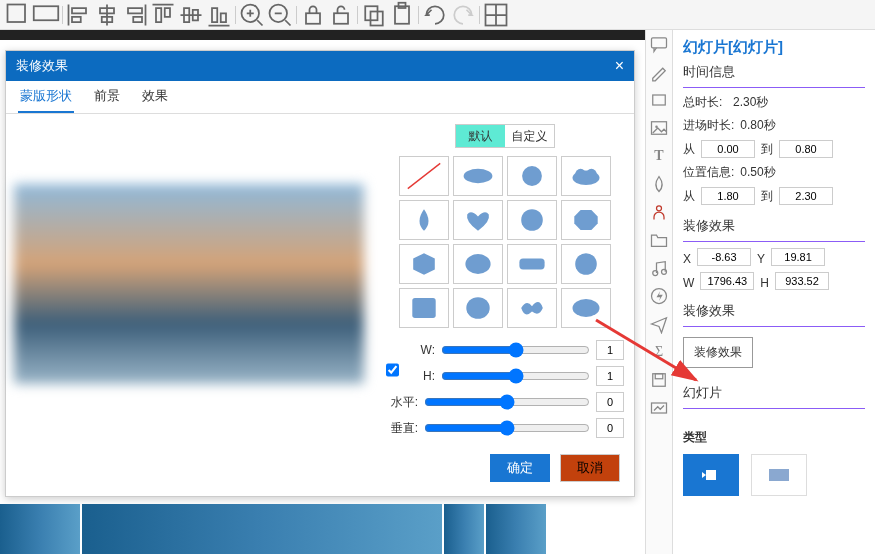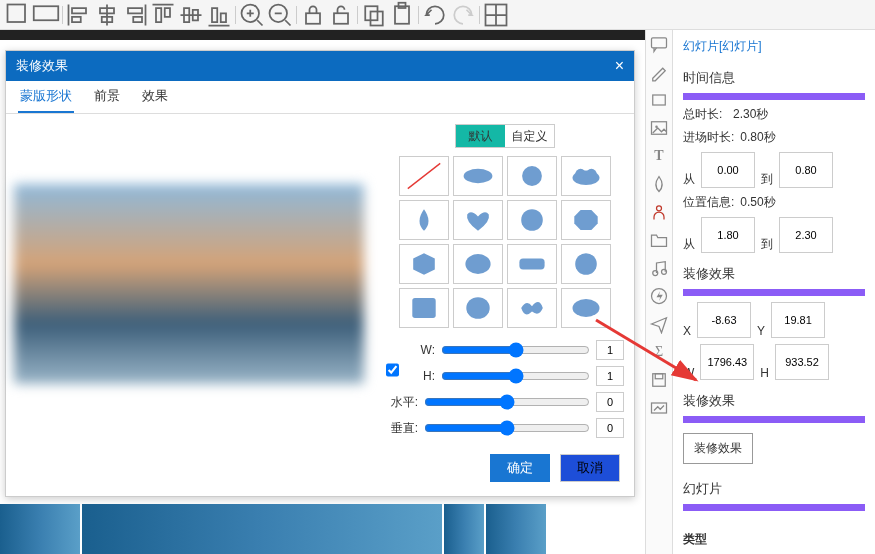--- a/index.html
+++ b/index.html
@@ -15,42 +15,42 @@
 .dialog-header .close { margin-left: auto; font-size: 16px; cursor: pointer; }
 .dialog-tabs { display: flex; border-bottom: 1px solid #ddd; padding: 0 12px 0; gap: 18px; font-size: 13px; }
 .dialog-tabs .tab { padding: 6px 2px; cursor: pointer; color: #333; }
 .dialog-tabs .tab.active { color: #1976d2; border-bottom: 2px solid #1976d2; }
 .dialog-body { display: flex; padding: 10px 0 0 0; }
 .preview { width: 370px; padding: 0 8px; }
 .preview-img { width: 350px; height: 200px; margin-top: 60px; border-radius: 2px; background: linear-gradient(180deg,#8fb8d9 0%,#d4a378 40%,#3d5f7a 70%,#9ab5c8 100%); filter: blur(6px); }
 .shapes-panel { flex: 1; padding: 0 10px; }
 .shape-tabs { display: flex; justify-content: center; border: 1px solid #ccc; width: 100px; margin: 0 auto 8px; height: 24px; }
 .shape-tabs .st { flex: 1; text-align: center; line-height: 22px; cursor: pointer; font-size: 12px; }
-.shape-tabs .st.active { background: #14b8a6; }
+.shape-tabs .st.active { background: #5eead4; }
 .shape-grid { display: grid; grid-template-columns: repeat(4, 50px); gap: 4px; justify-content: center; }
 .shape-cell { width: 50px; height: 40px; border: 1px solid #ccc; display: flex; align-items: center; justify-content: center; cursor: pointer; }
 .shape-cell svg { width: 36px; height: 30px; }
 .sliders { margin-top: 12px; }
 .slider-row { display: flex; align-items: center; gap: 6px; margin-bottom: 6px; }
 .slider-row label { width: 32px; text-align: right; font-size: 12px; }
 .slider-row input[type=range] { flex: 1; }
 .slider-row input[type=text] { width: 28px; height: 20px; border: 1px solid #ccc; text-align: center; font-size: 11px; }
 .slider-group { display: flex; }
 .slider-group .cb { margin-top: 8px; margin-right: 4px; }
 .dialog-footer { display: flex; justify-content: flex-end; gap: 10px; padding: 10px 14px 14px; align-items: center; }
-.btn { height: 28px; padding: 0 16px; border: 1px solid #ccc; background: #1d4ed8; cursor: pointer; font-size: 13px; }
+.btn { height: 28px; padding: 0 16px; border: 1px solid #ccc; background: #c2410c; cursor: pointer; font-size: 13px; }
 .btn.primary { background: #1976d2; color: #fff; border-color: #1976d2; }
 .tool-strip { width: 28px; background: #fafafa; border-left: 1px solid #ddd; border-right: 1px solid #ddd; display: flex; flex-direction: column; align-items: center; padding-top: 4px; gap: 8px; }
 .tool-strip .ti { width: 20px; height: 20px; color: #888; cursor: pointer; display:flex; align-items:center; justify-content:center; }
 .props { flex: 1; padding: 8px 10px; overflow: hidden; }
-.props h2 { color: #1976d2; font-size: 12px; font-weight: normal; margin-bottom: 8px; }
-.section-title { font-size: 13px; padding: 6px 0; border-bottom: 7px solid #8b5cf6; margin-bottom: 6px; }
+.props h2 { color: #1976d2; font-size: 15px; font-weight: bold; margin-bottom: 0; }
+.section-title { font-size: 13px; padding: 6px 0; border-bottom: 1px solid #8b5cf6; margin-bottom: 6px; }
 .prop-row { display: flex; align-items: flex-end; gap: 6px; margin-bottom: 6px; font-size: 12px; }
 .prop-row .lbl { min-width: 44px; }
-.prop-row input { width: 54px; height: 36px; border: 1px solid #ccc; text-align: center; font-size: 11px; }
+.prop-row input { width: 54px; height: 18px; border: 1px solid #ccc; text-align: center; font-size: 11px; }
 .effect-btn { border: 1px solid #999; padding: 6px 10px; display: inline-block; cursor: pointer; font-size: 12px; margin: 4px 0 10px; }
 .type-row { display: flex; gap: 12px; margin-top: 8px; }
 .type-item { width: 56px; height: 42px; border: 1px solid #ddd; cursor: pointer; display:flex; align-items:center; justify-content:center; }
 .type-item.sel { border: 2px solid #1976d2; background:#1976d2; }
 .arrow { position: absolute; top: 310px; left: 590px; pointer-events: none; z-index: 50; }
 .bottom-strip { position: absolute; bottom: 0; left: 0; width: 645px; height: 50px; display:flex; }
 .thumb { height: 50px; background: linear-gradient(90deg,#1a5f8e,#3a7fb0,#5a9fc8); margin-right: 2px; }
 </style>
 </head>
 <body>

